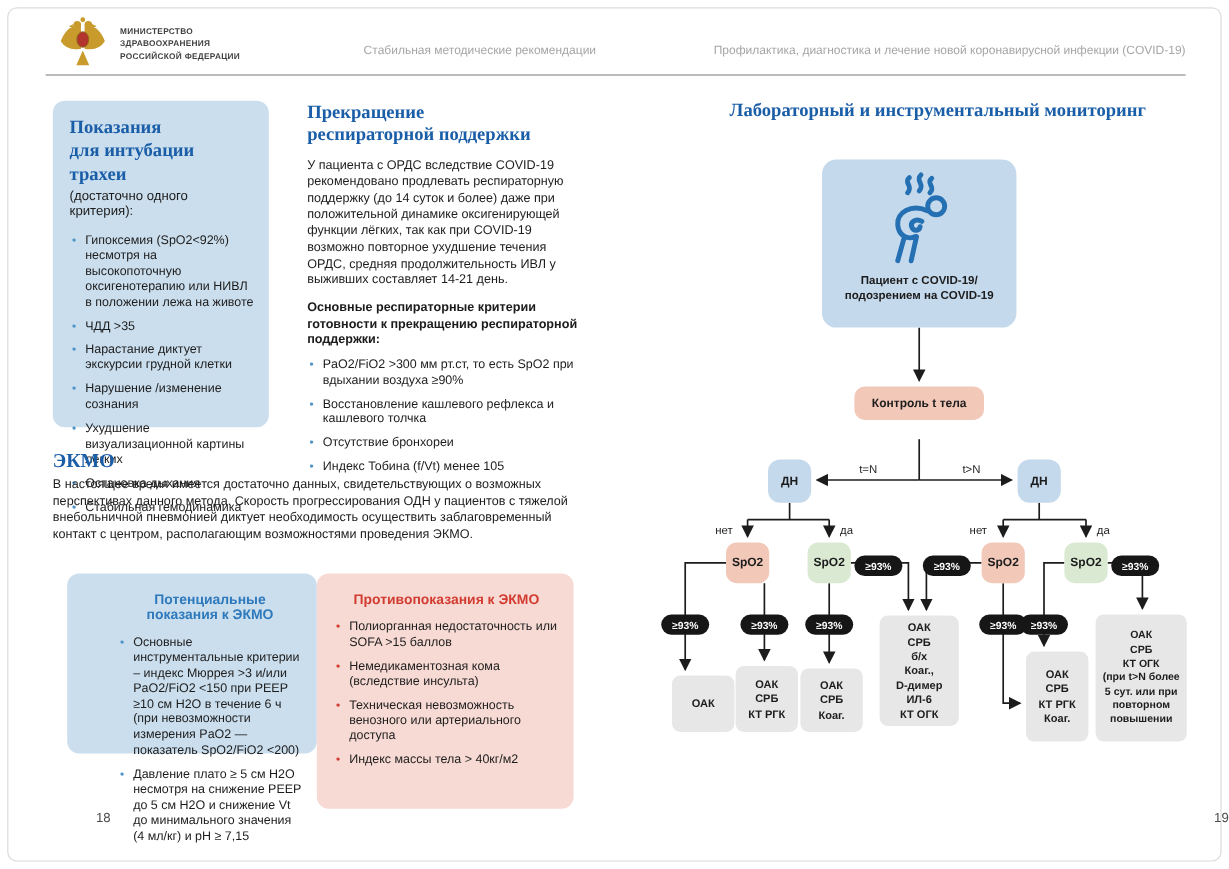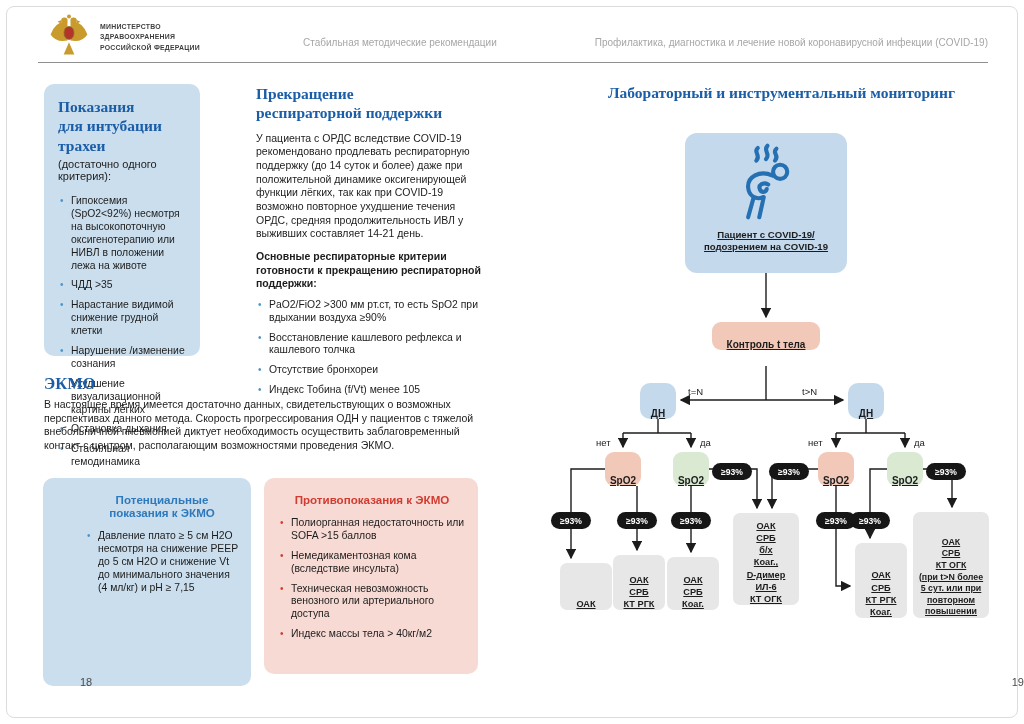--- a/index.html
+++ b/index.html
@@ -21,22 +21,22 @@
   .blist li{position:relative;padding-left:13px;margin-bottom:7px;}
   .blist li::before{content:"•";position:absolute;left:2px;top:0;font-size:10px;}
   .dots-blue li::before{color:#4d94c8;}
   .dots-red li::before{color:#d23b30;}
   .body-text{font-size:10.5px;line-height:1.3;}
   .box-title{font-size:11.6px;font-weight:bold;text-align:center;margin-bottom:11px;}
   .pagenum{font-size:11px;color:#4a4a4a;margin-left:36px;}
   
   .flow{position:absolute;left:540px;top:100px;width:460px;height:548px;}
   .flow svg.connectors{position:absolute;left:0;top:0;}
-  .f-node{position:absolute;box-sizing:border-box;display:flex;align-items:flex-end;justify-content:center;
-          text-align:center;font-weight:bold;color:#1c1c1c;text-decoration:underline;}
+  .f-node{position:absolute;box-sizing:border-box;display:flex;align-items:center;justify-content:center;
+          text-align:center;font-weight:bold;color:#1c1c1c;}
   .n-blue{background:var(--flow-blue,#c5d9ec);border-radius:10px;font-size:10px;}
   .n-salmon{background:var(--salmon,#f2c8b9);border-radius:9px;font-size:10px;}
   .n-green{background:var(--green,#d9e9d2);border-radius:9px;font-size:10px;}
   .n-gray{background:var(--gray-box,#e7e7e7);border-radius:7px;font-size:9.2px;line-height:1.32;font-weight:bold;}
   .pill{position:absolute;width:40px;height:17px;background:var(--pill-black,#161616);color:#fff;
         border-radius:8.5px;display:flex;align-items:center;justify-content:center;
         font-size:8.6px;font-weight:bold;}
   .flabel{position:absolute;font-size:9.5px;color:#222;}
   .patient-inner{display:flex;flex-direction:column;align-items:center;justify-content:flex-start;height:100%;padding-top:6px;box-sizing:border-box;}
   .patient-label{font-size:9.6px;font-weight:bold;line-height:1.25;text-align:center;margin-top:2px;}
@@ -59,28 +59,28 @@
     <ellipse cx="30" cy="26" rx="6.5" ry="8.5" fill="#b3342c" stroke="#8f6d1c" stroke-width="1"></ellipse>
   </svg>
 </div>
 <div class="abs ministry preline" style="left:100px;top:22px;">МИНИСТЕРСТВО
 ЗДРАВООХРАНЕНИЯ
 РОССИЙСКОЙ ФЕДЕРАЦИИ</div>
 <div class="abs hdr-gray" style="left:303px;top:37px;">Стабильная методические рекомендации</div>
 <div class="abs hdr-gray" style="left:508px;top:37px;width:480px;text-align:right;">Профилактика, диагностика и лечение новой коронавирусной инфекции (COVID-19)</div>
 <div class="hdr-rule"></div>
 
-<div class="abs softbox bluebox" style="left:44px;top:84px;width:156px;height:272px;">
+<div class="abs softbox bluebox" style="left:44px;top:84px;width:180px;height:272px;">
   <div class="serif-title preline" style="font-size:15.5px;line-height:1.25;">Показания
 для интубации трахеи</div>
   <div style="font-size:11px;margin-top:3px;margin-bottom:13px;">(достаточно одного критерия):</div>
   <ul class="blist dots-blue">
     <li>Гипоксемия (SpO2&lt;92%) несмотря на высокопоточную оксигенотерапию или НИВЛ в положении лежа на животе</li>
     <li>ЧДД &gt;35</li>
-    <li>Нарастание видимой снижение грудной клетки</li>
+    <li>Нарастание диктует экскурсии грудной клетки</li>
     <li>Нарушение /изменение сознания</li>
     <li>Ухудшение визуализационной картины лёгких</li>
     <li>Остановка дыхания</li>
     <li>Стабильная гемодинамика</li>
   </ul>
 </div>
 
 <div class="abs" style="left:256px;top:84px;width:228px;">
   <div class="serif-title preline" style="font-size:15.5px;line-height:1.25;">Прекращение
 респираторной поддержки</div>
@@ -90,23 +90,24 @@
     <li>PaO2/FiO2 &gt;300 мм рт.ст, то есть SpO2 при вдыхании воздуха ≥90%</li>
     <li>Восстановление кашлевого рефлекса и кашлевого толчка</li>
     <li>Отсутствие бронхореи</li>
     <li>Индекс Тобина (f/Vt) менее 105</li>
   </ul>
 </div>
 
 <div class="abs serif-title" style="left:44px;top:374px;font-size:16.5px;">ЭКМО</div>
 <div class="abs body-text" style="left:44px;top:398px;width:452px;">В настоящее время имеется достаточно данных, свидетельствующих о возможных перспективах данного метода. Скорость прогрессирования ОДН у пациентов с тяжелой внебольничной пневмонией диктует необходимость осуществить заблаговременный контакт с центром, располагающим возможностями проведения ЭКМО.</div>
 
-<div class="abs softbox bluebox" style="left:43px;top:478px;width:208px;height:208px;padding-top:15px;padding-left:42px;">
+<div class="abs softbox bluebox" style="left:56px;top:478px;width:208px;height:150px;padding-top:15px;padding-left:42px;">
   <div class="box-title" style="color:var(--blue-title,#2e79bc);">Потенциальные показания к ЭКМО</div>
   <ul class="blist dots-blue">
+    <li>Основные инструментальные критерии – индекс Мюррея &gt;3 и/или PaO2/FiO2 &lt;150 при PEEP ≥10 см H2O в течение 6 ч  (при невозможности измерения PaO2 — показатель SpO2/FiO2 &lt;200)</li>
     <li>Давление плато ≥ 5 см H2O несмотря на снижение PEEP до 5 см H2O и снижение Vt до минимального значения (4 мл/кг) и pH ≥ 7,15</li>
   </ul>
 </div>
 
 <div class="abs softbox pinkbox" style="left:264px;top:478px;width:214px;height:196px;padding-top:15px;">
   <div class="box-title" style="color:var(--red-title,#d23b30);">Противопоказания к ЭКМО</div>
   <ul class="blist dots-red">
     <li>Полиорганная недостаточность или SOFA &gt;15 баллов</li>
     <li>Немедикаментозная кома (вследствие инсульта)</li>
     <li>Техническая невозможность венозного или артериального доступа</li>
@@ -163,21 +164,21 @@
           <path d="M38 76 L31 101"></path>
           <path d="M52 74 L46 101"></path>
         </g>
       </svg>
       <div class="patient-label" style="width:150px;">Пациент с COVID-19/подозрением на COVID-19</div>
     </div>
   </div>
 
   <div class="f-node n-salmon" style="left:172px;top:222px;width:108px;height:28px;">Контроль t тела</div>
 
-  <span class="flabel" style="left:148px;top:286px;">t=N</span>
+  <span class="flabel" style="left:176px;top:286px;">t=N</span>
   <span class="flabel" style="left:262px;top:286px;">t&gt;N</span>
 
   <div class="f-node n-blue" style="left:100px;top:283px;width:36px;height:36px;">ДН</div>
   <div class="f-node n-blue" style="left:308px;top:283px;width:36px;height:36px;">ДН</div>
 
   <span class="flabel" style="left:56px;top:337px;">нет</span>
   <span class="flabel" style="left:160px;top:337px;">да</span>
   <span class="flabel" style="left:268px;top:337px;">нет</span>
   <span class="flabel" style="left:374px;top:337px;">да</span>
 

